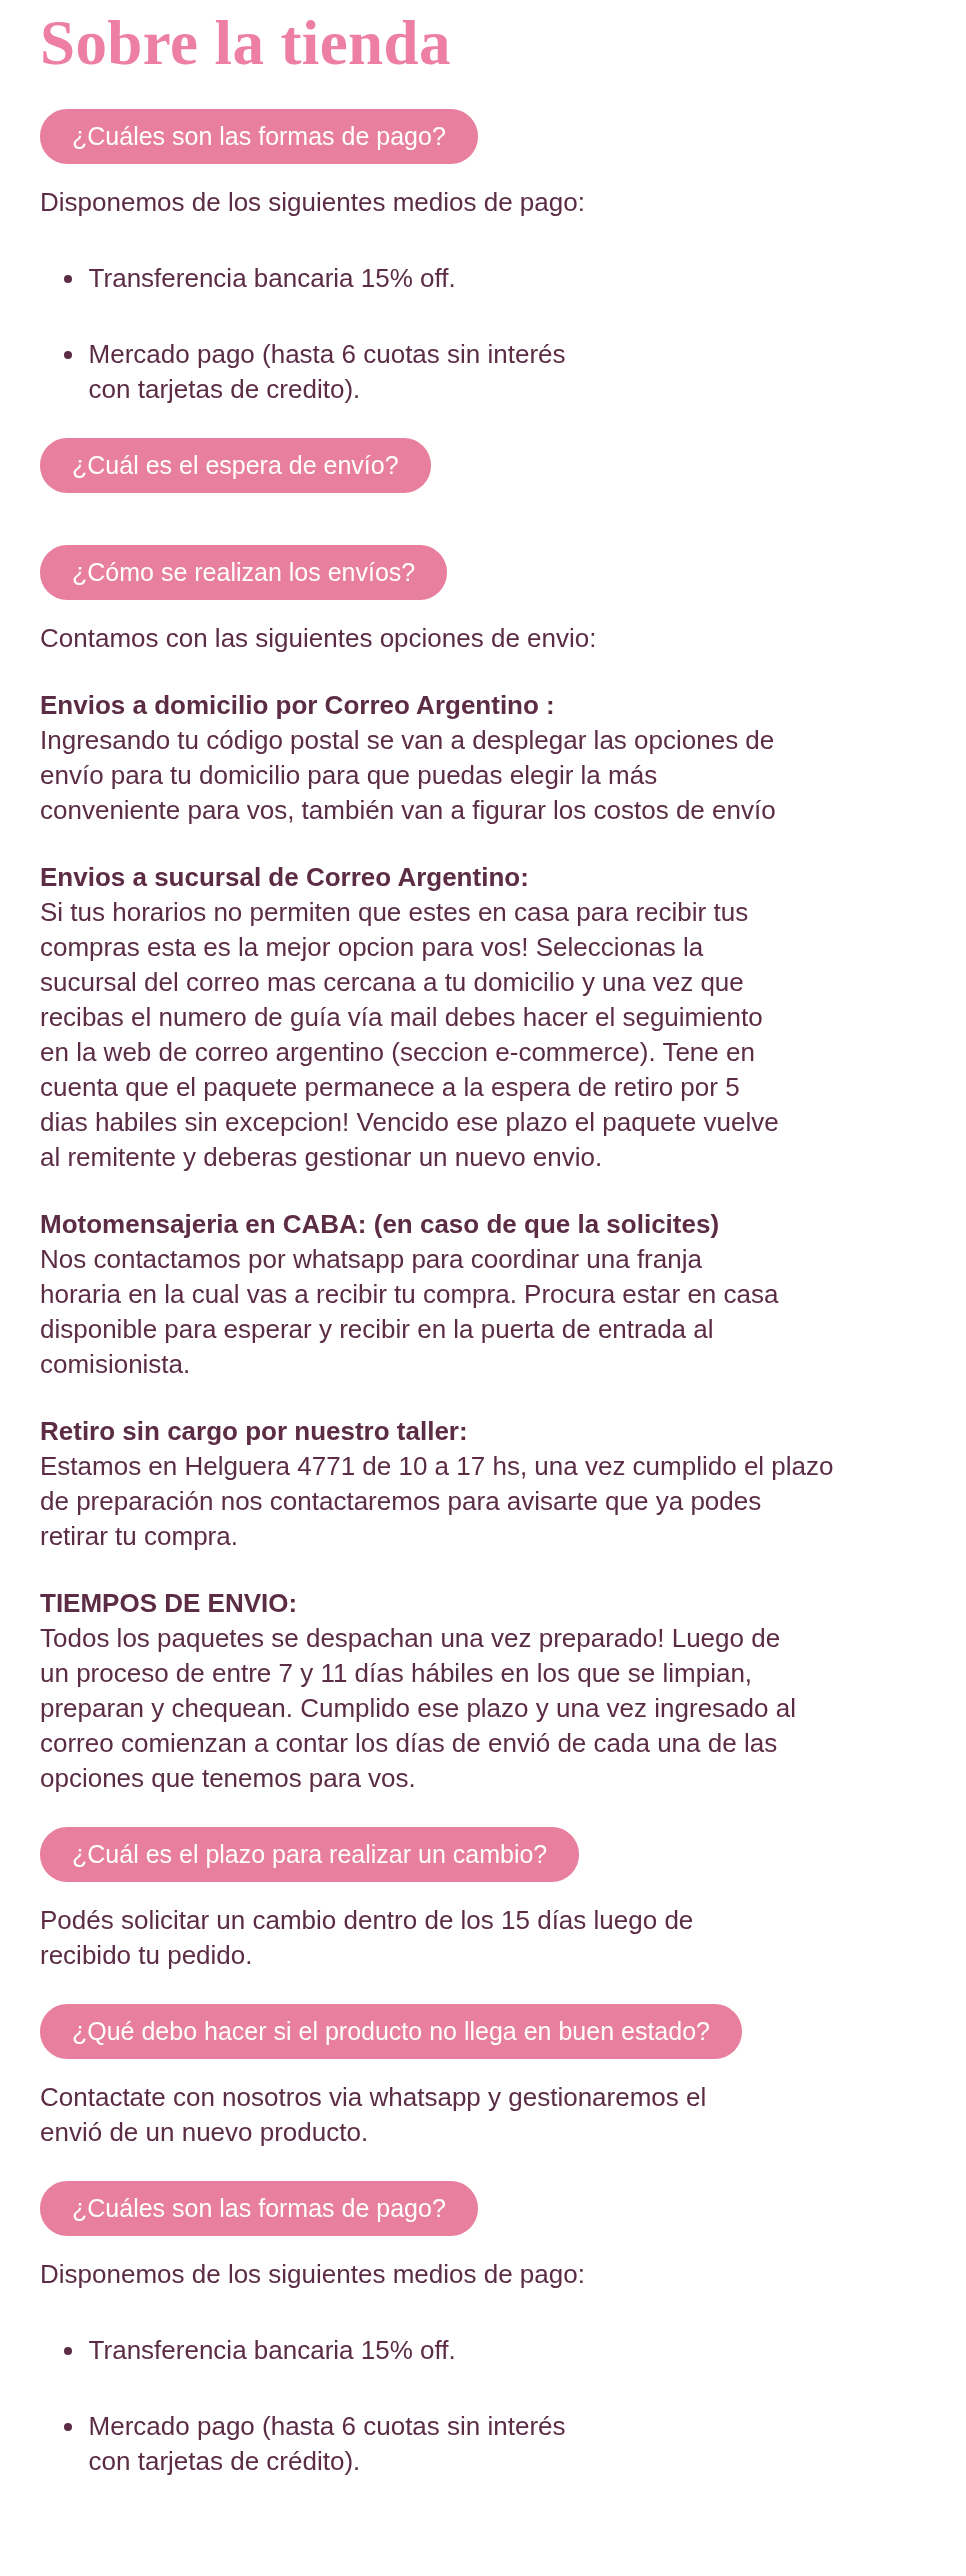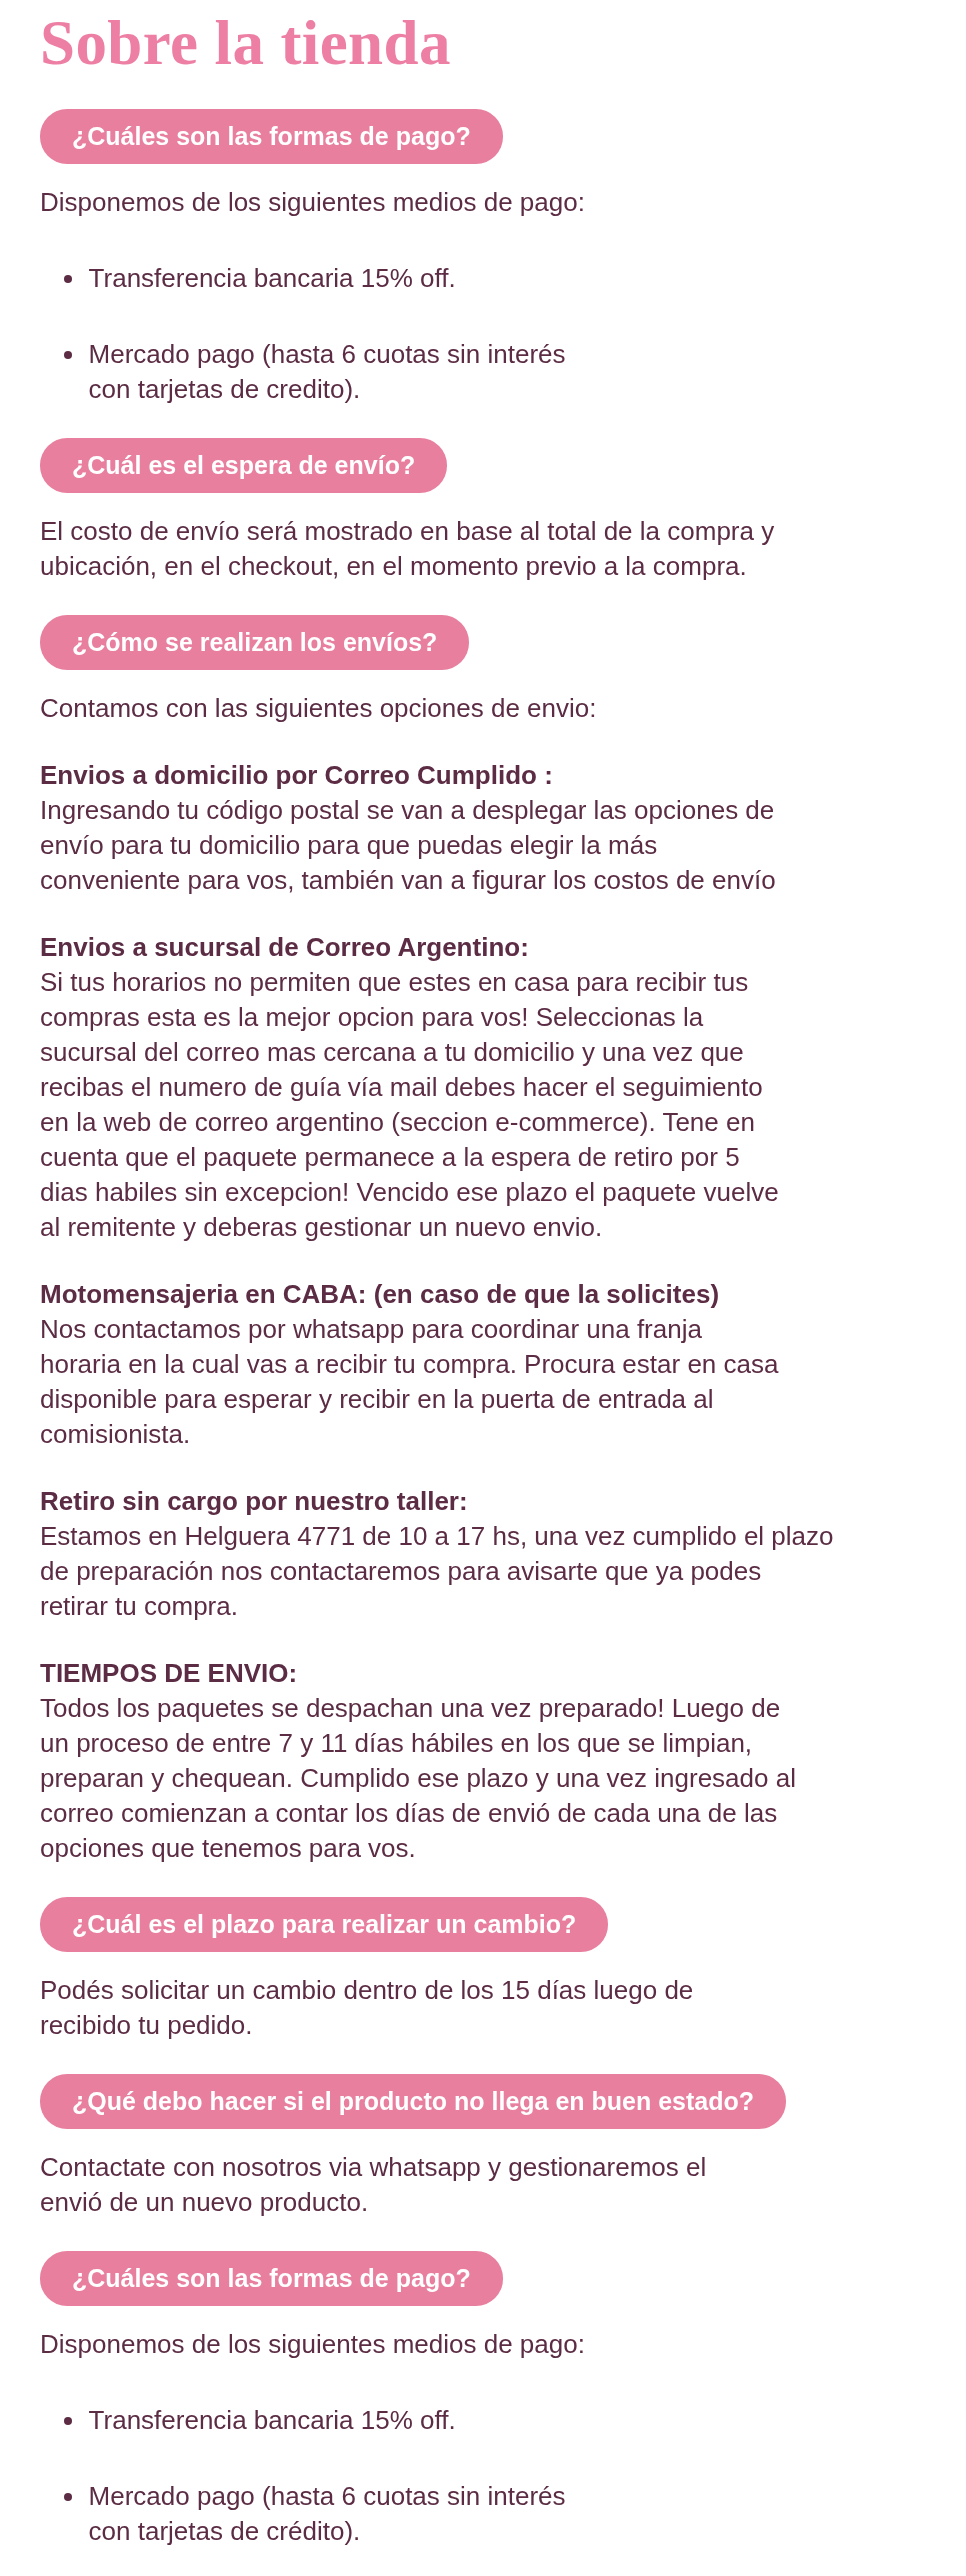--- a/index.html
+++ b/index.html
@@ -26,21 +26,21 @@
     margin: 0 0 32px 0;
     letter-spacing: 0.4px;
   }
   .faq-item {
     margin: 0 0 31px 0;
   }
   .pill {
     display: inline-block;
     background: #e87f9f;
     color: #ffffff;
-    font-weight: 700;
+    font-weight: 400;
     font-size: 25px;
     line-height: 55px;
     height: 55px;
     padding: 0 32px;
     border-radius: 27px;
     margin: 0 0 21px 0;
     white-space: nowrap;
   }
   .answer {
     font-size: 26px;
@@ -76,32 +76,27 @@
       <section class="faq-item"><div class="pill">¿Cuáles son las formas de pago?</div><div class="answer">
           <div class="block para-block">
             <p class="para">Disponemos de los siguientes medios de pago:</p>
           </div>
           <ul class="block bullets">
             <li class="bullet-item">Transferencia bancaria 15% off.</li>
             <li class="bullet-item">Mercado pago (hasta 6 cuotas sin interés
 con tarjetas de credito).</li>
           </ul>
         </div></section>
-      <section class="faq-item"><div class="pill">¿Cuál es el espera de envío?</div><div class="answer">
-          <div class="block para-block">
-            <p class="para">El costo de envío será mostrado en base al total de la compra y
-ubicación, en el checkout, en el momento previo a la compra.</p>
-          </div>
-        </div></section>
+      <section class="faq-item"><div class="pill">¿Cuál es el espera de envío?</div></section>
       <section class="faq-item"><div class="pill">¿Cómo se realizan los envíos?</div><div class="answer">
           <div class="block para-block">
             <p class="para">Contamos con las siguientes opciones de envio:</p>
           </div>
           <div class="block para-block">
-            <p class="heading">Envios a domicilio por Correo Cumplido :</p>
+            <p class="heading">Envios a domicilio por Correo Argentino :</p>
             <p class="para">Ingresando tu código postal se van a desplegar las opciones de
 envío para tu domicilio para que puedas elegir la más
 conveniente para vos, también van a figurar los costos de envío</p>
           </div>
           <div class="block para-block">
             <p class="heading">Envios a sucursal de Correo Argentino:</p>
             <p class="para">Si tus horarios no permiten que estes en casa para recibir tus
 compras esta es la mejor opcion para vos! Seleccionas la
 sucursal del correo mas cercana a tu domicilio y una vez que
 recibas el numero de guía vía mail debes hacer el seguimiento

